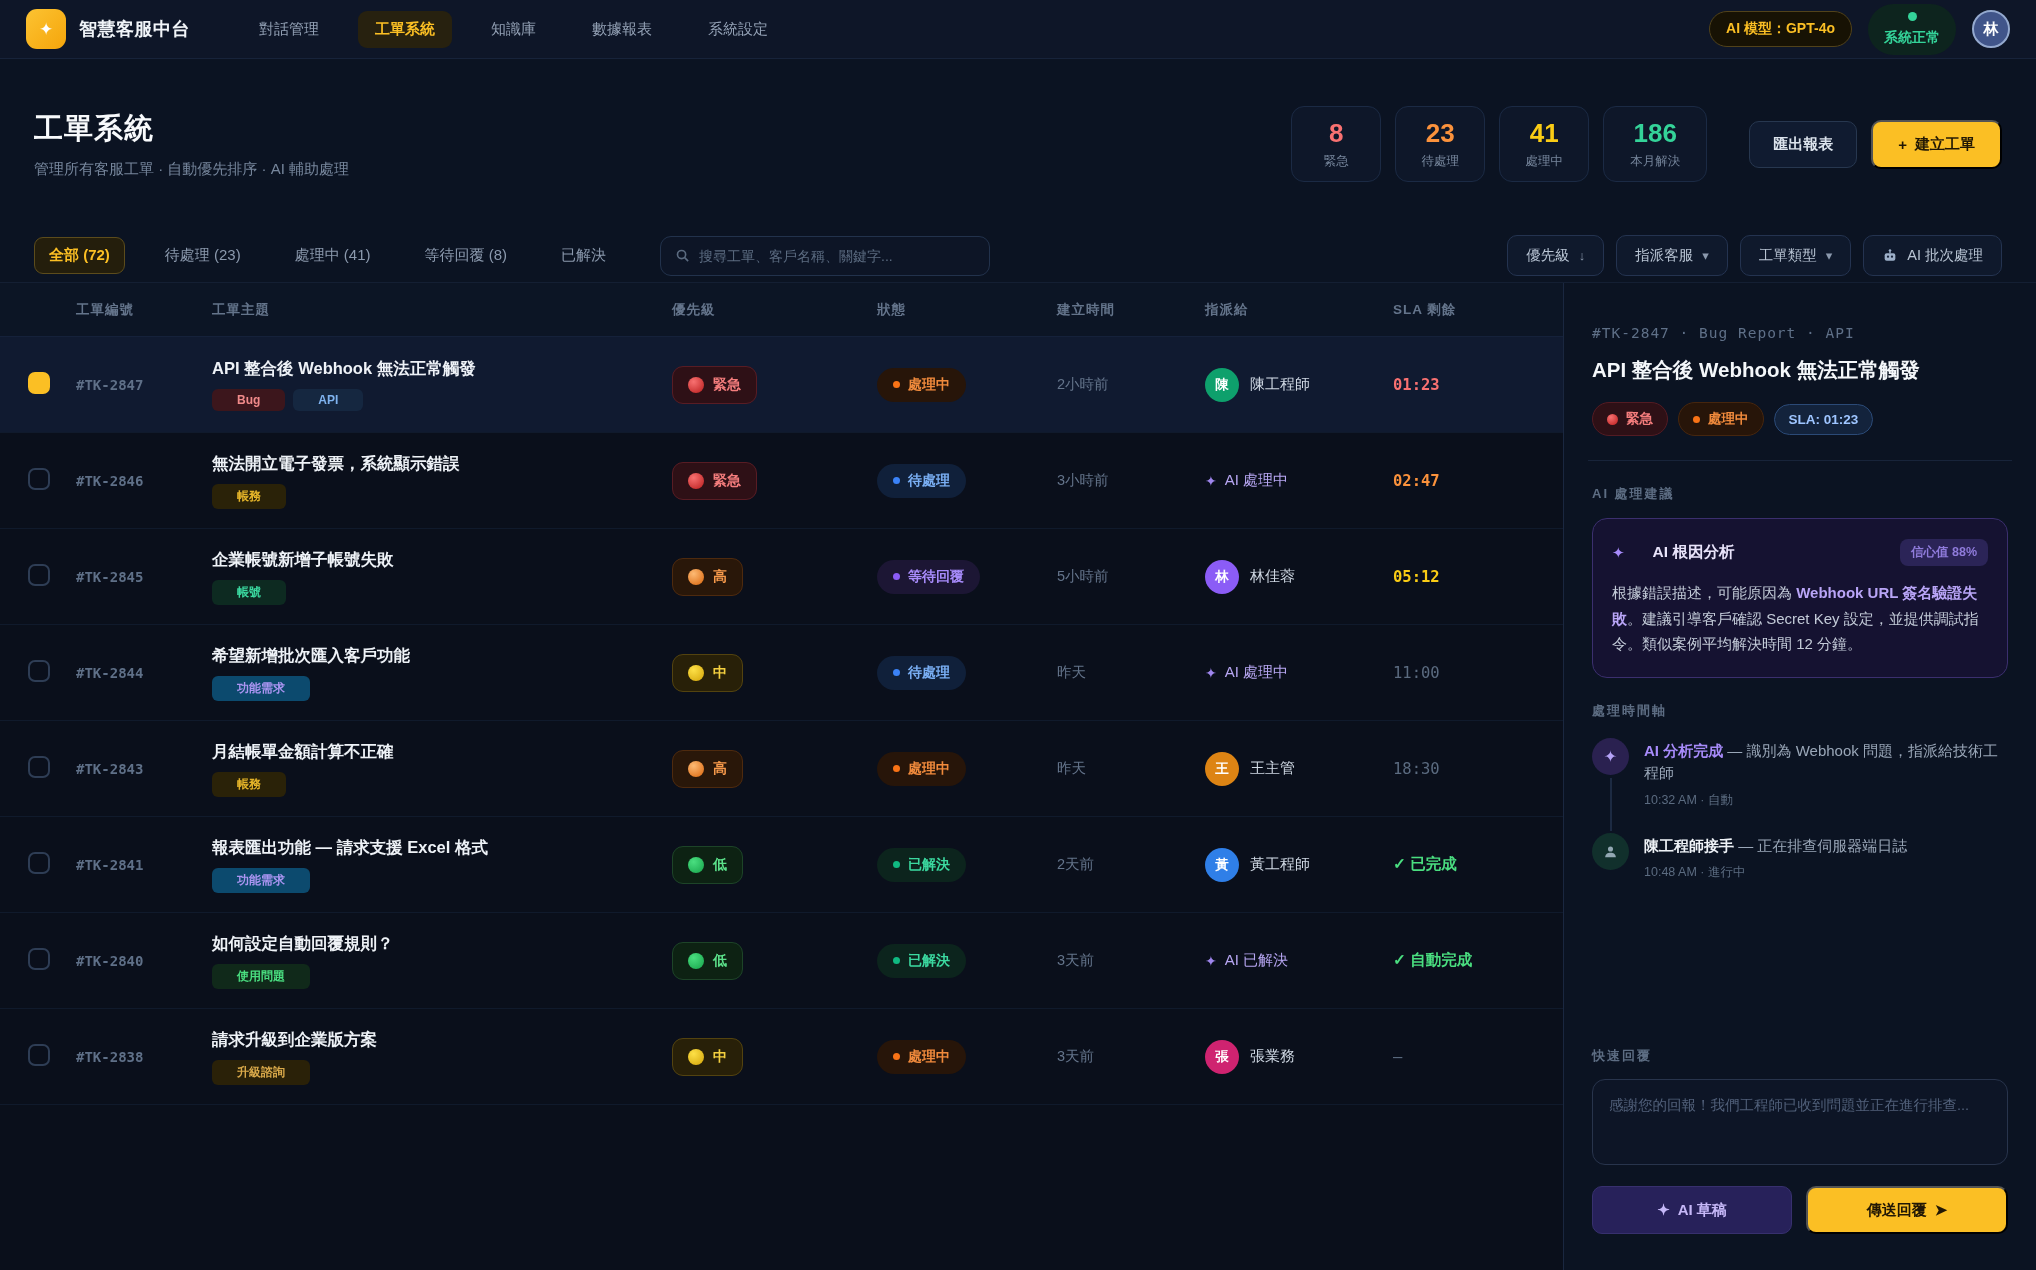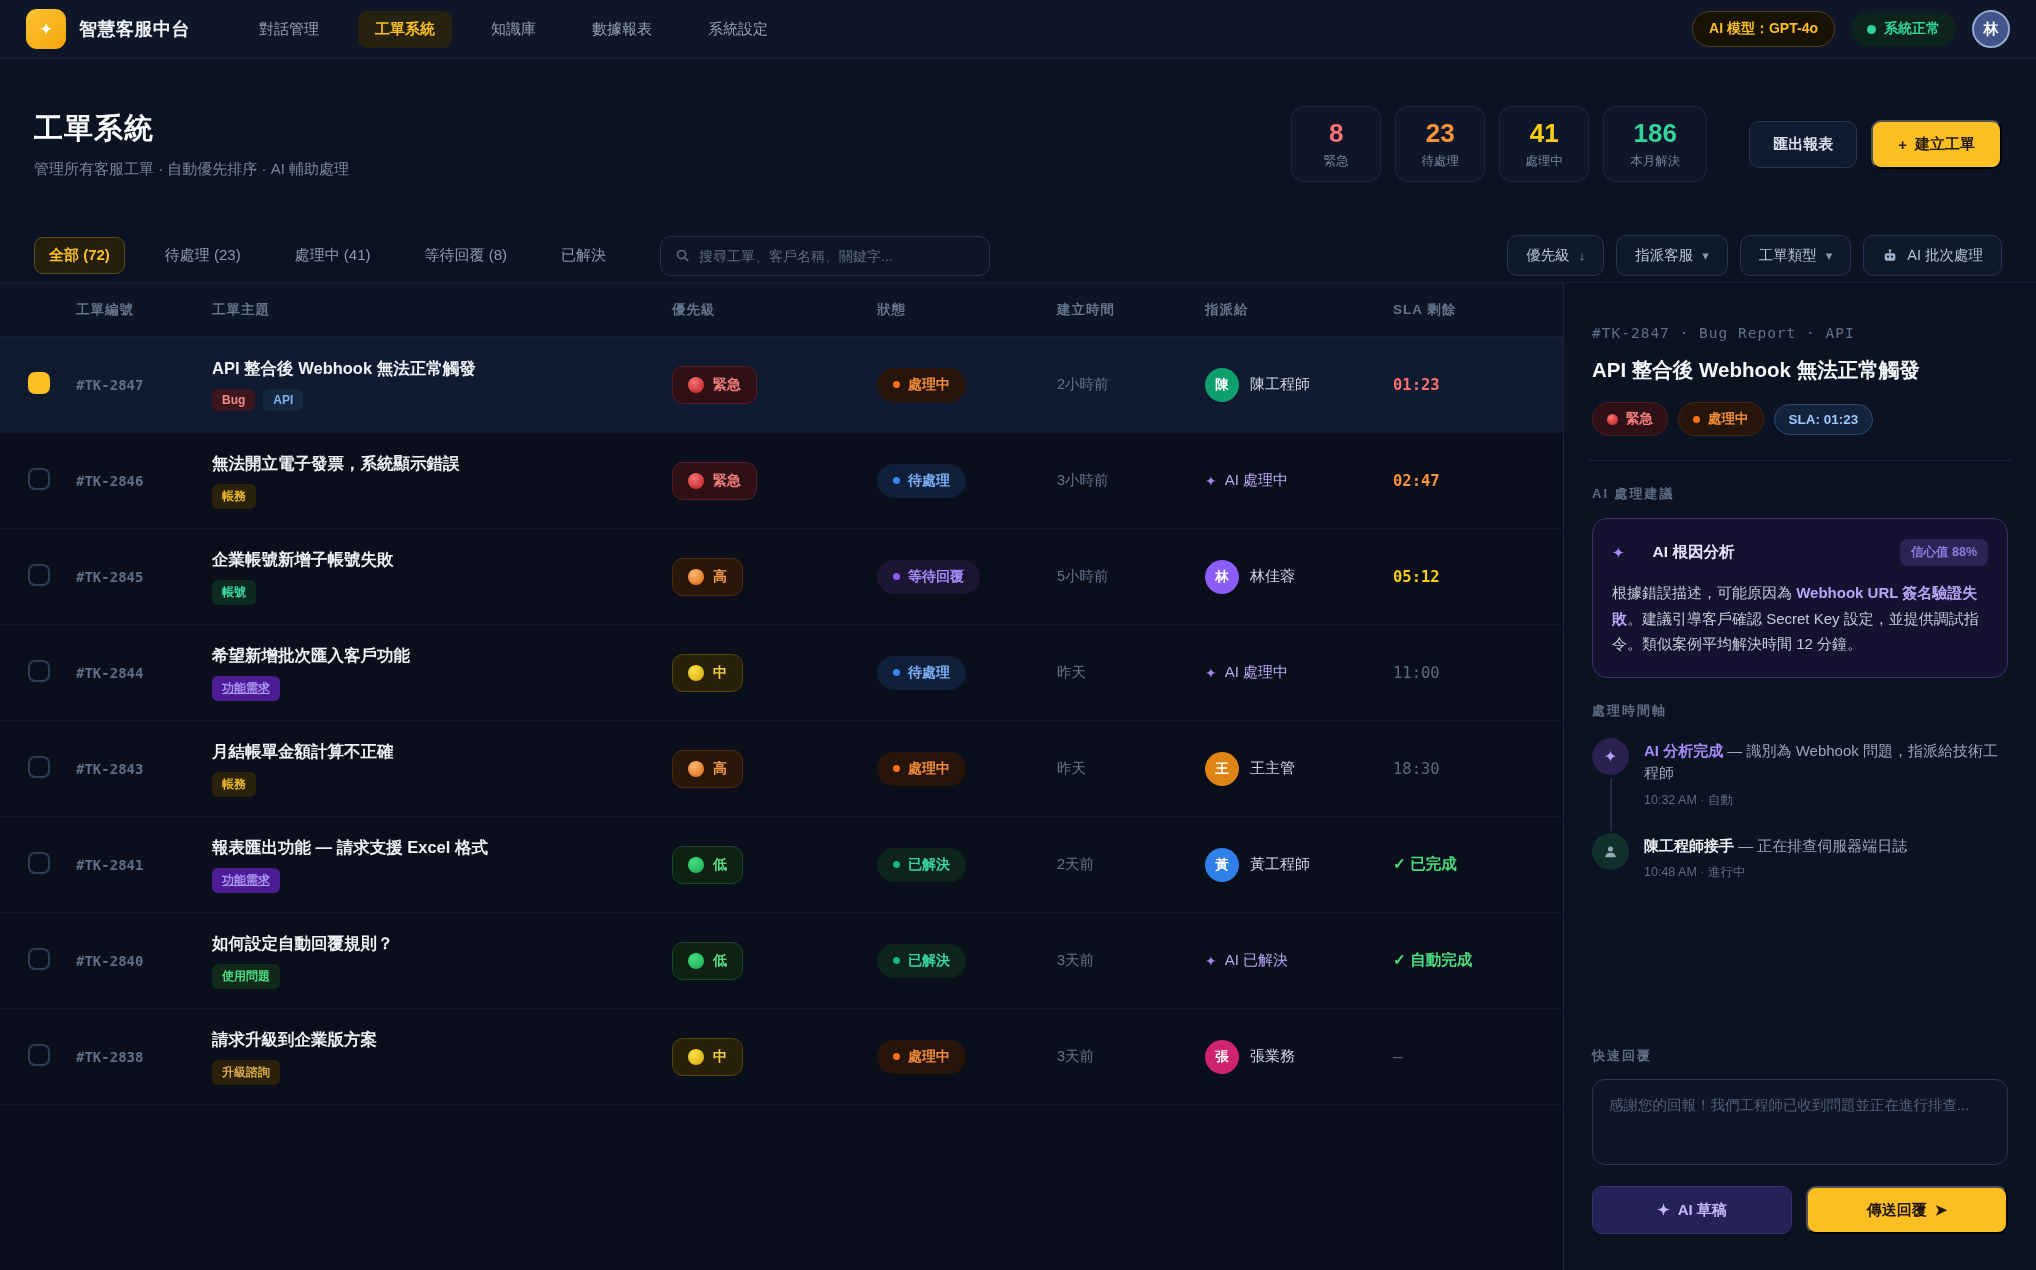--- a/index.html
+++ b/index.html
@@ -9,21 +9,21 @@
 
   
   .navbar { height:59px; background:#0e1628; border-bottom:1px solid #17233a; display:flex; align-items:center; padding:0 26px; flex-shrink:0; }
   .logo { width:40px; height:40px; border-radius:11px; background:linear-gradient(135deg,#fcc332,#f5a50b); display:flex; align-items:center; justify-content:center; color:#fff; font-size:17px; }
   .brand { font-size:18px; font-weight:bold; color:#f1f5f9; margin-left:13px; letter-spacing:.5px; }
   .nav-items { display:flex; gap:22px; margin-left:52px;justify-content:space-between; }
   .nav-item { font-size:15px; color:#93a1b5; padding:9px 17px; border-radius:9px; cursor:pointer; }
   .nav-item.active { background:#27210f; color:#fbbf24; font-weight:bold; }
   .nav-right { margin-left:auto; display:flex; align-items:center; gap:16px; }
   .model-pill { border:1px solid #51421a; background:#171204; color:#fbbf24; font-size:14px; padding:8px 16px; border-radius:999px; font-weight:bold; }
-  .sys-pill { background:#0d241e; color:#34d399; font-size:14px; padding:8px 16px; border-radius:999px; display:flex; align-items:center; gap:8px; font-weight:bold; }
+  .sys-pill { background:#0d241e; color:#34d399; font-size:14px; padding:8px 16px; border-radius:999px; display:flex; align-items:center; gap:8px; font-weight:bold;flex-direction:column; }
   .sys-dot { width:9px; height:9px; border-radius:50%; background:#34d399; }
   .nav-avatar { width:38px; height:38px; border-radius:50%; background:#41558a; border:2px solid #94a9cf; color:#fff; font-size:15px; font-weight:bold; display:flex; align-items:center; justify-content:center; }
 
   
   .page-header { height:170px; background:#0b1322; display:flex; align-items:center; padding:0 34px; flex-shrink:0; }
   .ph-titles { }
   .ph-title { font-size:29px; font-weight:bold; color:#f8fafc; letter-spacing:1px; }
   .ph-sub { font-size:15px; color:#76869c; margin-top:11px; }
   .ph-right { margin-left:auto; display:flex; align-items:center; gap:14px; }
   .stat-card { width:90px; height:76px; background:#0e1729; border:1px solid #1b2a44; border-radius:13px; display:flex; flex-direction:column; align-items:center; justify-content:center; gap:4px; }
@@ -52,26 +52,26 @@
   .grid { display:grid; grid-template-columns:76px 136px 1fr 205px 180px 148px 188px 170px; align-items:center; }
   .thead { height:54px; background:#0c1525; border-bottom:1px solid #15213a; flex-shrink:0; }
   .th { font-size:13.5px; color:#64748b; font-weight:bold; letter-spacing:1px; }
   .trow { height:96px; border-bottom:1px solid #101a2c; cursor:pointer; }
   .trow.selected { background:#101a30; }
   .checkbox { width:22px; height:22px; border-radius:7px; border:2px solid #2e3d55; display:inline-block; cursor:pointer; margin-left:28px; }
   .checkbox.checked { background:#fbbf24; border-color:#fbbf24; }
   .tid { font-family:"DejaVu Sans Mono","Liberation Mono",monospace; font-size:14px; color:#5f7088; font-weight:bold; }
   .ttitle { font-size:16.5px; font-weight:bold; color:#eef2f7; }
   .ttags { display:flex; gap:8px; margin-top:9px; }
-  .tag { font-size:12px; font-weight:bold; padding:4px 10px; border-radius:6px; }
+  .tag { font-size:12px; font-weight:bold; padding:4px 25px; border-radius:6px; }
   .tg-bug { background:#3c161c; color:#f08a8a; }
   .tg-api { background:#152740; color:#7fb3ef; }
   .tg-finance { background:#2a2208; color:#e4b429; }
   .tg-account { background:#0d2a21; color:#3bd9a0; }
-  .tg-feature { background:#4c1d95; color:#ab95f2;text-decoration:underline; }
+  .tg-feature { background:#0c4a6e; color:#ab95f2; }
   .tg-usage { background:#10291a; color:#4ade80; }
   .tg-upgrade { background:#2a2108; color:#d9a94a; }
   .prio { display:inline-flex; align-items:center; gap:9px; padding:9px 15px; border-radius:11px; font-size:14px; font-weight:bold; border:1px solid transparent; }
   .pdot { width:16px; height:16px; border-radius:50%; }
   .p-urgent { background:#2e1016; border-color:#581c24; color:#f47d7d; }
   .p-urgent .pdot { background:radial-gradient(circle at 35% 30%,#f87171,#b91c1c); }
   .p-high { background:#291709; border-color:#4e2a0e; color:#f79a4b; }
   .p-high .pdot { background:radial-gradient(circle at 35% 30%,#fdba74,#d9650b); }
   .p-mid { background:#282008; border-color:#53430f; color:#f3cf3f; }
   .p-mid .pdot { background:radial-gradient(circle at 35% 30%,#fde047,#d3a408); }

